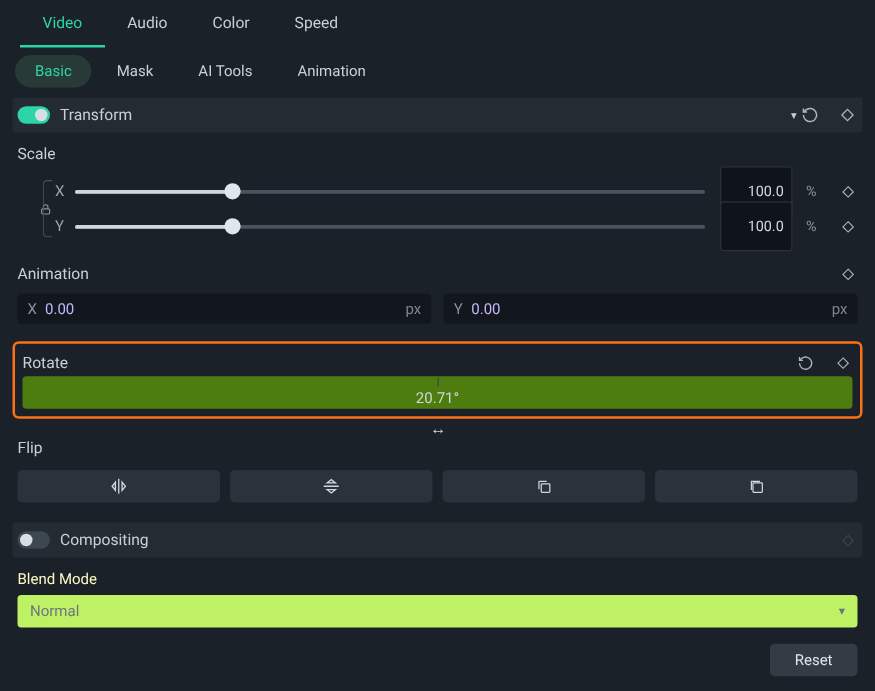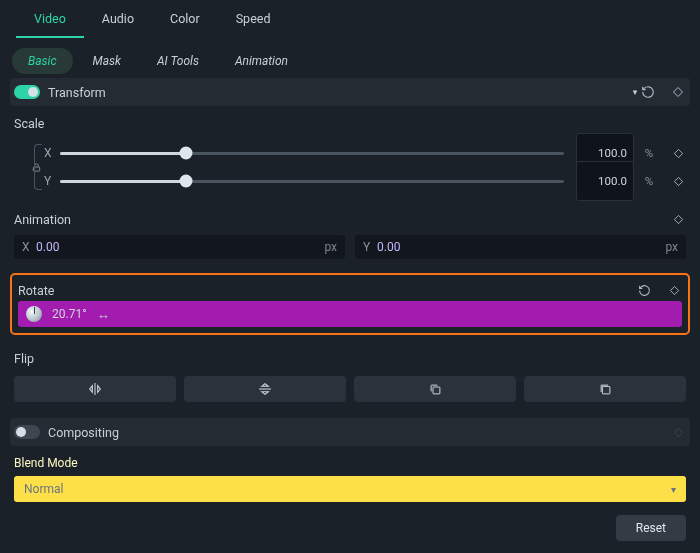--- a/index.html
+++ b/index.html
@@ -4,21 +4,21 @@
 <style>
   * { box-sizing: border-box; margin: 0; padding: 0; font-family: -apple-system, BlinkMacSystemFont, "Segoe UI", Roboto, sans-serif; }
   body { width: 700px; height: 553px; background: #1b2128; color: #c9d0d6; font-size: 12px; overflow: hidden; }
 
   
   .top-tabs { display: flex; gap: 0; padding: 0 16px; height: 38px; align-items: center; }
   .top-tab { padding: 10px 18px; font-size: 12.5px; color: #c9d0d6; cursor: pointer; border-bottom: 2px solid transparent; }
   .top-tab.active { color: #2dd4a7; border-bottom-color: #2dd4a7; }
 
   
-  .sub-tabs { display: flex; padding: 6px 20px 0 12px; height: 36px; align-items: flex-end; gap: 4px; font-style: italic; }
+  .sub-tabs { display: flex; padding: 6px 20px 0 12px; height: 36px; align-items: flex-start; gap: 4px; }
   .sub-tab { padding: 6px 16px; font-size: 12px; color: #c9d0d6; cursor: pointer; border-radius: 14px; }
   .sub-tab.active { background: #283a35; color: #2dd4a7; }
 
   .panel { padding: 0 10px; }
 
   
   .section-header {
     display: flex; align-items: center; padding: 6px 4px;
     background: #242b33; border-radius: 3px; margin-top: 4px;
   }
@@ -75,21 +75,21 @@
   .pos-field .val { flex:1; color:#c4b5fd; }
   .pos-field .u { color:#7c858e; }
 
   
   .rotate-block {
     border: 2px solid #f97316; border-radius: 5px; padding: 4px 6px 6px 6px; margin: 4px 0 6px 0;
     background: #1b2128;
   }
   .rotate-head { display:flex; align-items:center; height:22px; }
   .rotate-head .lbl { flex:1; font-size:12.5px; }
-  .rotate-body { display:flex; align-items:center; gap:10px; background:#a21caf; border-radius:3px; height:26px; padding:0 8px; }
+  .rotate-body { display:flex; align-items:center; gap:10px; background:#4d7c0f; border-radius:3px; height:26px; padding:0 8px;flex-direction:column; }
   .dial {
     width:16px; height:16px; border-radius:50%;
     background: radial-gradient(circle at 35% 35%, #f4f8fb 0%, #bac4cc 55%, #78828c 100%);
     position:relative;
   }
   .dial::after { content:""; position:absolute; left:50%; top:1px; width:1px; height:7px; background:#3a444e; transform-origin: bottom; }
   .rotate-val { color:#cfd6dc; font-size:12px; }
   .drag-h { color:#cfd6dc; letter-spacing:-1px; font-size:13px; }
 
   
@@ -97,21 +97,21 @@
   .flip-btn {
     flex:1; height:26px; background:#2a323b; border-radius:4px; display:flex;
     align-items:center; justify-content:center; color:#cfd6dc; cursor:pointer;
   }
 
   
   .compositing { margin-top: 6px; }
   .blend-block { padding: 10px 4px 4px 4px; }
   .blend-label { color:#fef9c3; font-size:12px; margin-bottom:6px; }
   .blend-select {
-    height:26px; background:#fde047; border-radius:3px; display:flex; align-items:center;
+    height:26px; background:#bef264; border-radius:3px; display:flex; align-items:center;
     padding: 0 10px; color:#6b7680; justify-content:space-between;
   }
 
   
   .footer { position: absolute; right: 14px; bottom: 12px; }
   .reset-btn {
     background:#333c45; color:#dfe6ec; font-size:12px; padding:6px 20px;
     border-radius:4px; cursor:pointer;
   }
 

